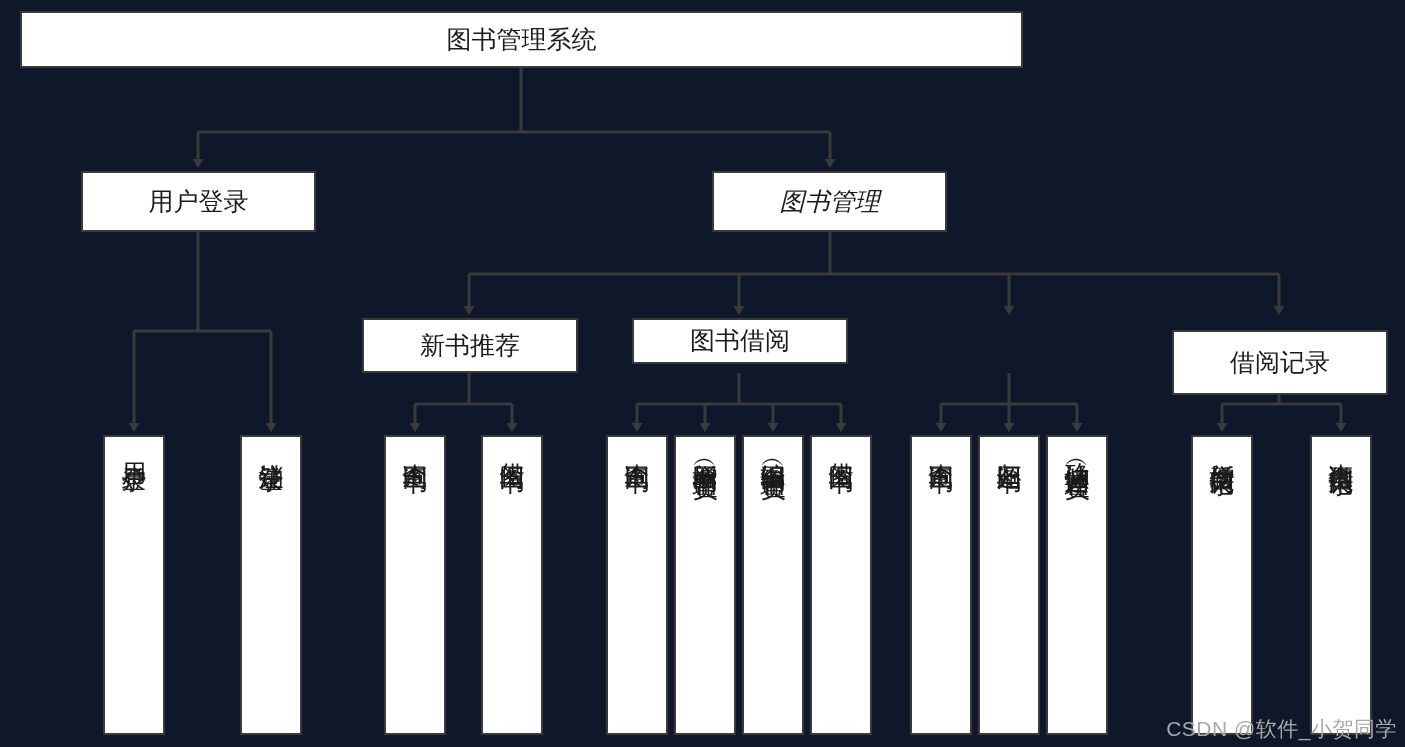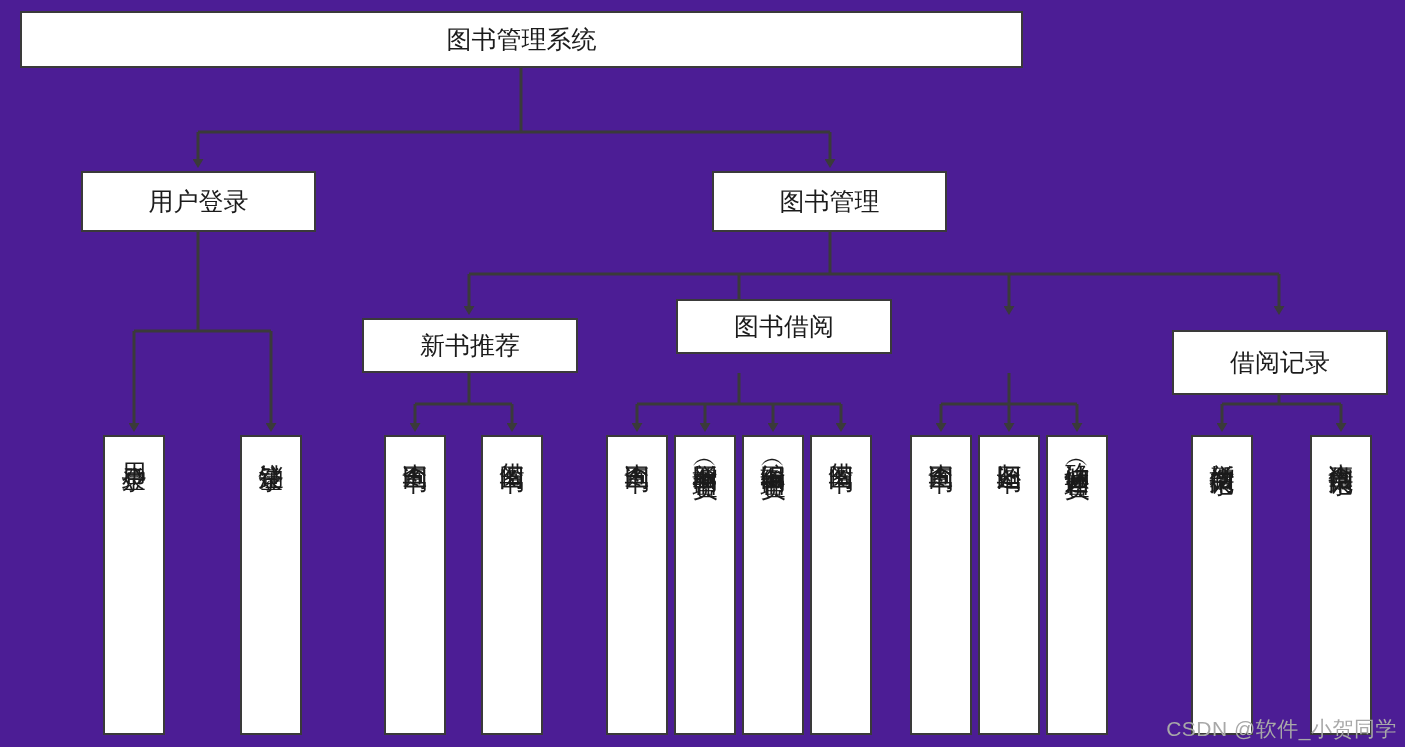--- a/index.html
+++ b/index.html
@@ -7,21 +7,21 @@
     padding: 0;
     background: #ffffff;
   }
   body {
     font-family: "Liberation Sans", "DejaVu Sans", sans-serif;
   }
   #canvas {
     position: relative;
     width: 1405px;
     height: 747px;
-    background: #4c1d95;
+    background: #0f172a;
     overflow: hidden;
   }
   #edges {
     position: absolute;
     left: 0;
     top: 0;
     width: 1405px;
     height: 747px;
     pointer-events: none;
   }
@@ -128,28 +128,28 @@
     </g>
   </svg>
 
   <div class="node h root" style="left:20px; top:11px; width:1003px; height:57px;">
     <span class="label">图书管理系统</span>
   </div>
 
   <div class="node h" style="left:81px; top:171px; width:235px; height:61px;">
     <span class="label">用户登录</span>
   </div>
-  <div class="node h" style="left:712px; top:171px; width:235px; height:61px;">
+  <div class="node h" style="left:712px; top:171px; width:235px; height:61px;font-style:italic;">
     <span class="label">图书管理</span>
   </div>
 
   <div class="node h" style="left:362px; top:318px; width:216px; height:55px;">
     <span class="label">新书推荐</span>
   </div>
-  <div class="node h" style="left:632px; top:299px; width:216px; height:55px;margin-left:44px;">
+  <div class="node h" style="left:632px; top:318px; width:216px; height:46px;">
     <span class="label">图书借阅</span>
   </div>
   <div class="node h" style="left:1172px; top:330px; width:216px; height:65px;">
     <span class="label">借阅记录</span>
   </div>
 
   <div class="node v" style="left:103px; top:435px; width:62px; height:300px;">
     <span class="label">用户登录</span>
   </div>
   <div class="node v" style="left:240px; top:435px; width:62px; height:300px;">

